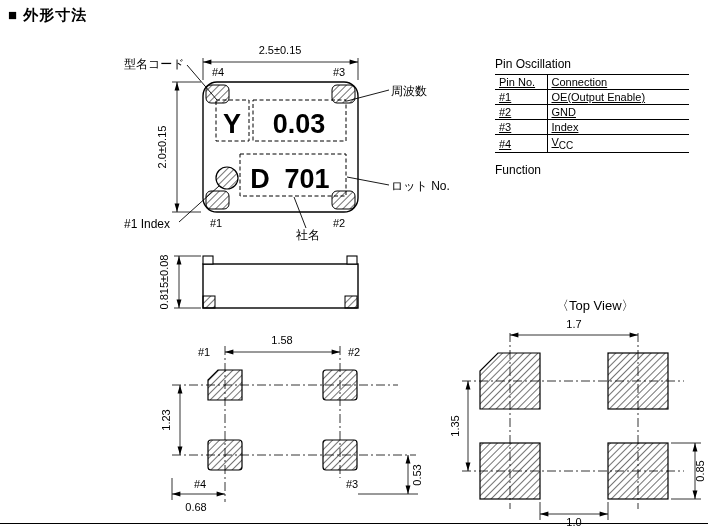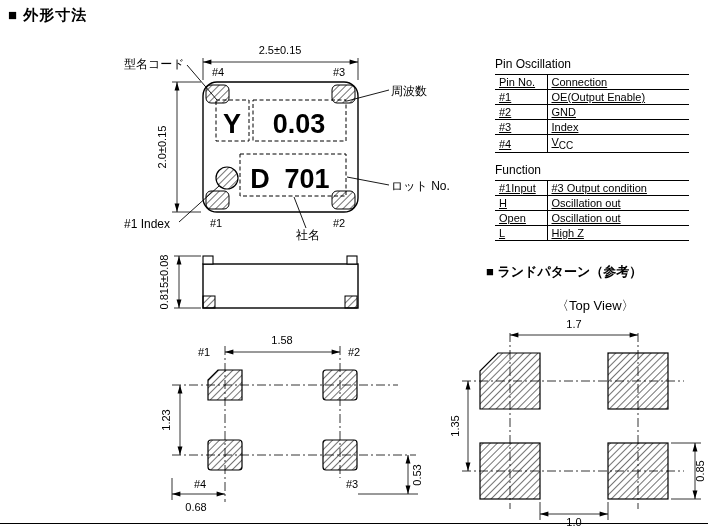--- a/index.html
+++ b/index.html
@@ -193,43 +193,22 @@
       <tr>
         <td>#4</td>
         <td><span>V</span><sub class="sub-cc">CC</sub></td>
       </tr>
     </tbody>
       </table>
   </div>
 
   <div class="abs" style="left:495px; top:163px; width:194px;">
     <div class="tbl-title">Function</div>
-    <table class="spec">
-      <tbody>
-          <tr>
-        <th>#1Input</th>
-        <th>#3 Output condition</th>
-      </tr>
-      <tr>
-        <td>H</td>
-        <td>Oscillation out</td>
-      </tr>
-      <tr>
-        <td>Open</td>
-        <td>Oscillation out</td>
-      </tr>
-      <tr>
-        <td>L</td>
-        <td>High Z</td>
-      </tr>
-    </tbody>
-      </table>
   </div>
 
-  <div class="abs section-title" style="left:486px; top:263px;">■ ランドパターン（参考）</div>
   <div class="abs subtitle" style="left:556px; top:297px;">〈Top View〉</div>
 
   <svg class="abs" style="left:450px; top:313px;" width="258" height="214" viewBox="0 0 258 214">
     <defs>
       <pattern id="hD" patternUnits="userSpaceOnUse" width="5" height="5" patternTransform="rotate(45)">
         <line x1="0" y1="0" x2="0" y2="5" stroke="#000" stroke-width="1.1"></line>
       </pattern>
       <marker id="mD" viewBox="0 0 12 8" refX="12" refY="4" markerWidth="11" markerHeight="7" orient="auto-start-reverse">
         <path d="M0,0.5 L12,4 L0,7.5 Z" fill="#000"></path>
       </marker>

